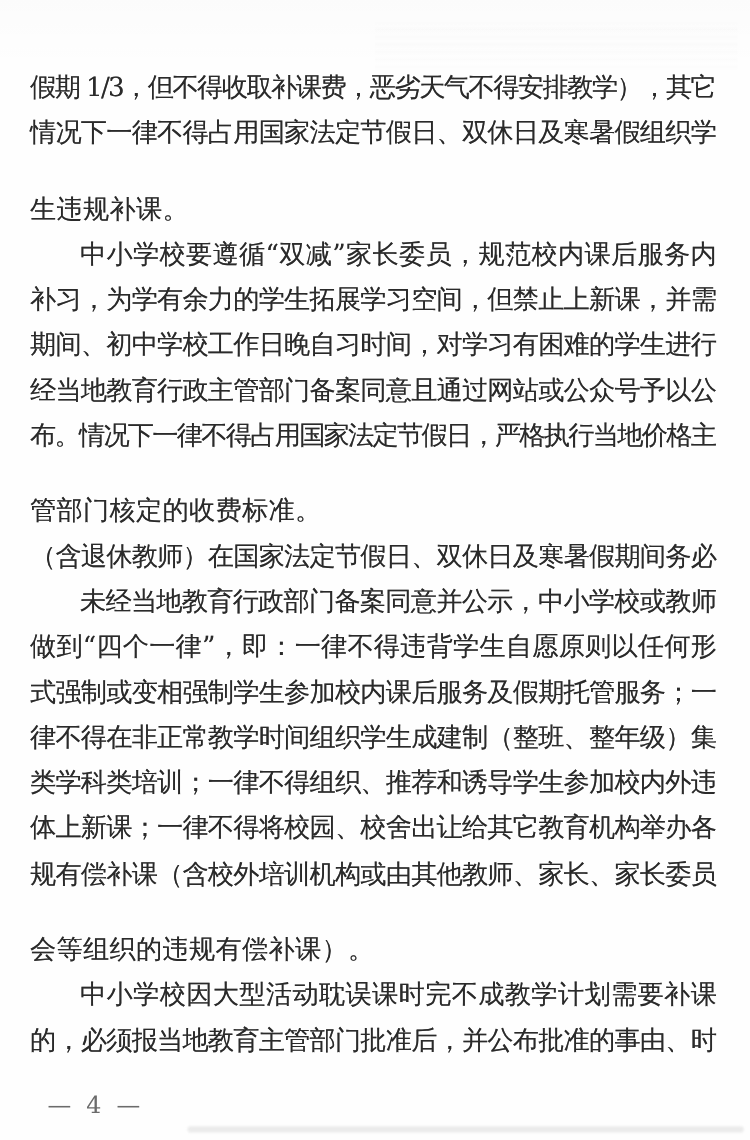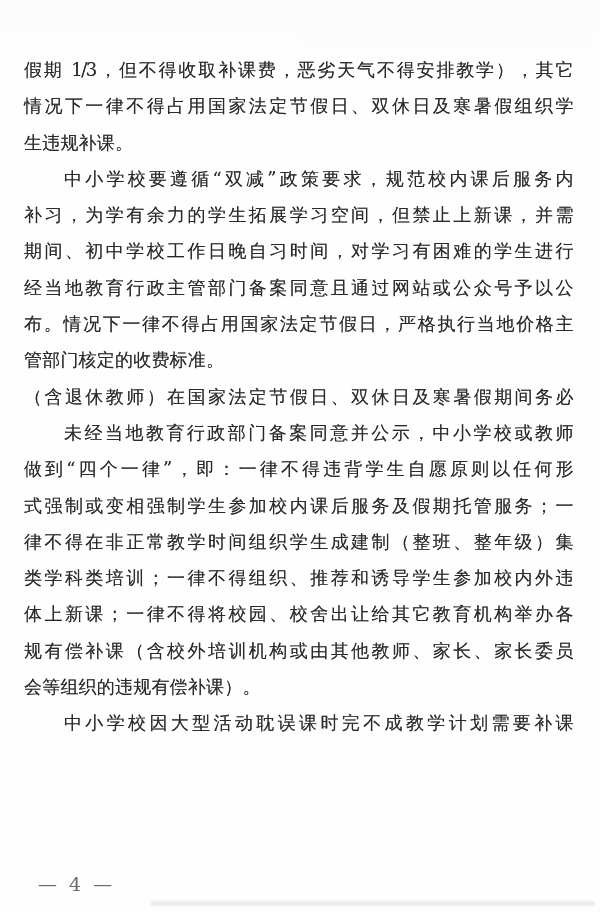--- a/index.html
+++ b/index.html
@@ -24,30 +24,31 @@
   .text-block {
     position: absolute;
     left: 24px;
     top: 52px;
     width: 548px;
     color: var(--text-color, #2a2a2a);
   }
   .line {
     height: 36.3px;
     line-height: 36.3px;
-    font-size: 18px;
+    font-size: 21px;
     letter-spacing: -1.5px;
     text-align: justify;
     text-align-last: justify;
     white-space: nowrap;
     text-shadow: 0 0 0.4px rgba(40,40,40,0.55);
   }
   .line.align-left {
     text-align-last: left;
     letter-spacing: 0.2px;
+    margin-top: 24px;
   }
   .line.indent {
     padding-left: 40px;
   }
   .page-number {
     position: absolute;
     left: 38px;
     top: 872px;
     font-size: 19px;
     line-height: 24px;
@@ -77,32 +78,33 @@
 </style>
 </head>
 <body style="background: rgb(254, 254, 254);">
 
 <div class="page">
   <div class="scan-smudge-top"></div>
   <div class="text-block" id="text-block">
       <div class="line">假期 1/3，但不得收取补课费，恶劣天气不得安排教学），其它</div>
       <div class="line">情况下一律不得占用国家法定节假日、双休日及寒暑假组织学</div>
       <div class="line align-left">生违规补课。</div>
-      <div class="line indent">中小学校要遵循“双减”政策要求，规范校内课后服务内</div>
+      <div class="line indent">中小学校要遵循“双减”家长委员，规范校内课后服务内</div>
       <div class="line">补习，为学有余力的学生拓展学习空间，但禁止上新课，并需</div>
       <div class="line">期间、初中学校工作日晚自习时间，对学习有困难的学生进行</div>
       <div class="line">经当地教育行政主管部门备案同意且通过网站或公众号予以公</div>
       <div class="line">布。情况下一律不得占用国家法定节假日，严格执行当地价格主</div>
       <div class="line align-left">管部门核定的收费标准。</div>
       <div class="line">（含退休教师）在国家法定节假日、双休日及寒暑假期间务必</div>
       <div class="line indent">未经当地教育行政部门备案同意并公示，中小学校或教师</div>
       <div class="line">做到“四个一律”，即：一律不得违背学生自愿原则以任何形</div>
       <div class="line">式强制或变相强制学生参加校内课后服务及假期托管服务；一</div>
       <div class="line">律不得在非正常教学时间组织学生成建制（整班、整年级）集</div>
       <div class="line">类学科类培训；一律不得组织、推荐和诱导学生参加校内外违</div>
       <div class="line">体上新课；一律不得将校园、校舍出让给其它教育机构举办各</div>
       <div class="line">规有偿补课（含校外培训机构或由其他教师、家长、家长委员</div>
       <div class="line align-left">会等组织的违规有偿补课）。</div>
       <div class="line indent">中小学校因大型活动耽误课时完不成教学计划需要补课</div>
+      <div class="line">的，必须报当地教育主管部门批准后，并公布批准的事由、时</div>
     </div>
   <div class="page-number">— 4 —</div>
   <div class="scan-smudge"></div>
 </div>
 
 </body></html>

